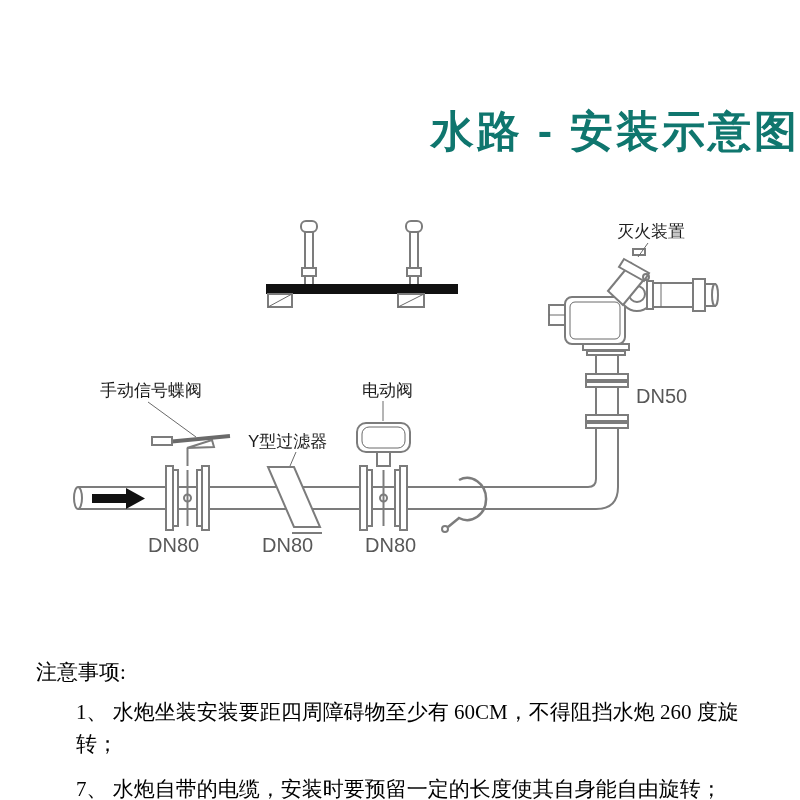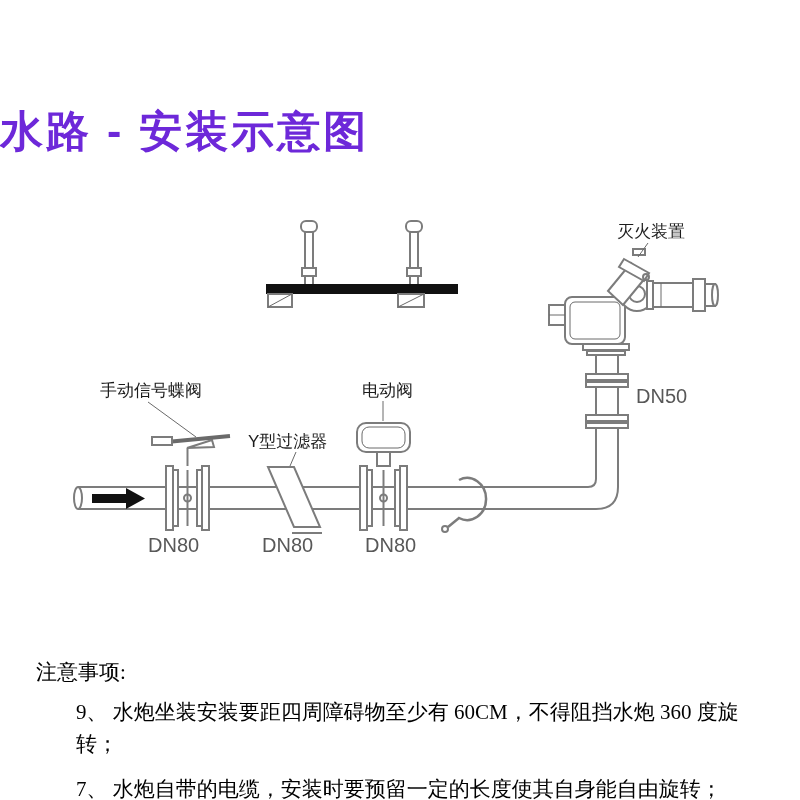--- a/index.html
+++ b/index.html
@@ -1,19 +1,19 @@
 <!DOCTYPE html>
 <html><head>
 <meta charset="utf-8">
 <style>
   html,body{margin:0;padding:0;background:#ffffff;}
   .page{position:relative;width:800px;height:800px;background:#fff;overflow:hidden;
         font-family:"Liberation Sans",sans-serif;}
-  .title{position:absolute;top:74px;left:0;width:100%;text-align:left;
-         font-size:43px;font-weight:800;color:#6d28d9;letter-spacing:3px;
+  .title{position:absolute;top:74px;left:0;width:100%;text-align:right;
+         font-size:43px;font-weight:800;color:#0f766e;letter-spacing:3px;
          font-family:"Liberation Sans",sans-serif;}
   .diagram-svg{position:absolute;left:0;top:0;}
   .lbl{font-size:17px;fill:#1c1c1c;font-family:"Liberation Sans",sans-serif;}
   .dn{font-size:20px;fill:#585858;font-family:"Liberation Sans",sans-serif;}
   .notes{position:absolute;left:36px;top:656px;width:740px;color:#000000;
          font-family:"Liberation Serif",serif;font-size:21px;line-height:1.55;}
   .notes .heading{margin:0 0 7px 0;}
   .notes .item{margin:0 0 12px 40px;}
   .g{stroke:#7c7c7c;stroke-width:2;fill:none;}
   .gf{stroke:#7c7c7c;stroke-width:2;fill:#ffffff;}
@@ -149,17 +149,17 @@
     <text x="362" y="396" class="lbl">电动阀</text>
     <text x="617" y="237" class="lbl">灭火装置</text>
     <text x="636" y="403" class="dn">DN50</text>
     <text x="148" y="552" class="dn">DN80</text>
     <text x="262" y="552" class="dn">DN80</text>
     <text x="365" y="552" class="dn">DN80</text>
   </svg>
 
   <div class="notes">
     <p class="heading">注意事项:</p>
-    <p class="item">9、 水炮坐装安装要距四周障碍物至少有 60CM，不得阻挡水炮 360 度旋转；</p>
+    <p class="item">1、 水炮坐装安装要距四周障碍物至少有 60CM，不得阻挡水炮 260 度旋转；</p>
     <p class="item">7、 水炮自带的电缆，安装时要预留一定的长度使其自身能自由旋转；</p>
   </div>
 
 </div>
 
 </body></html>

